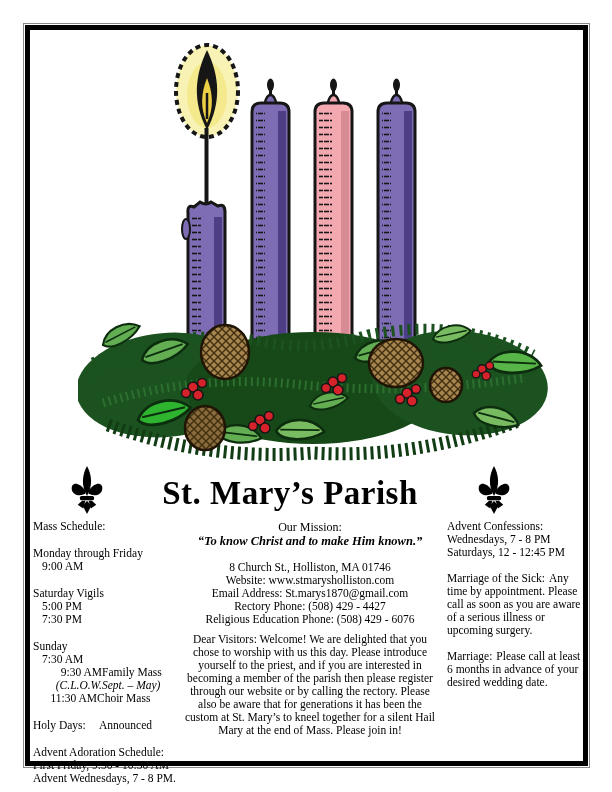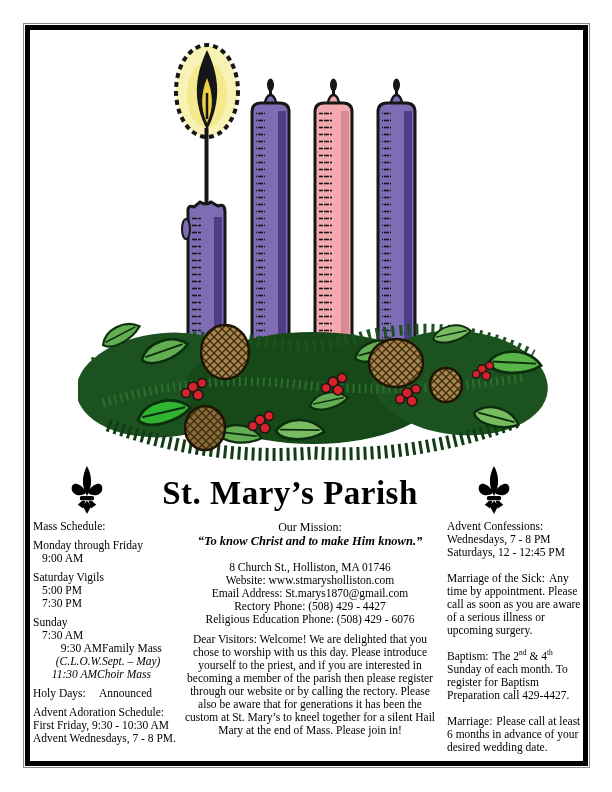--- a/index.html
+++ b/index.html
@@ -20,23 +20,23 @@
   .page-title {
     position:absolute; left:130px; top:475px; width:320px;
     text-align:center; font-size:33px; font-weight:bold; letter-spacing:0.5px;
     white-space:nowrap;
   }
   .col { position:absolute; top:520px; font-size:11.5px; line-height:13px; }
   .col-left   { left:33px;  width:154px; }
   .col-center { left:181px; width:258px; text-align:center; }
   .col-right  { left:447px; width:141px; }
   .h { font-weight:normal; white-space:nowrap; }
-  .gap { margin-top:6px; }
+  .gap { margin-top:14px; }
   .ind  { padding-left:9px; }
-  .ind2 { padding-left:4px;font-style:italic; }
+  .ind2 { padding-left:4px; }
   .cols .t  { display:inline-block; width:60px;text-align:right; }
   .cols .t2 { display:inline-block; width:66px; }
   .it { font-style:italic; }
   .mission-head  { font-weight:normal; font-size:12px; line-height:14px; }
   .mission-quote { font-weight:bold; font-style:italic; font-size:12.5px; line-height:14px; }
   .contact-block { margin-top:13px; }
   .visitors { margin-top:7px; }
   .rp { margin:0 0 13px 0; }
   .rp .h { display:inline; margin-right:4px; white-space:normal; }
   sup { font-size:65%; vertical-align:super; line-height:0; }
@@ -230,18 +230,15 @@
 <div class="col col-right">
   <p class="rp">
     <span class="h" style="display:block">Advent Confessions:</span>
     <span style="display:block">Wednesdays, 7 - 8 PM</span>
     <span style="display:block">Saturdays, 12 - 12:45 PM</span>
   </p>
   <p class="rp">
     <span class="h">Marriage of the Sick:</span><span>Any time by appointment.  Please call as soon as you are aware of a serious illness or upcoming surgery.</span>
   </p>
   <p class="rp">
-    <span class="h">Baptism:</span><span><span>The 2</span><sup>nd</sup><span> &amp; 4</span><sup>th</sup><span> Sunday of each month.  To register for Baptism Preparation call 429-4427.</span></span>
-  </p>
-  <p class="rp">
     <span class="h">Marriage:</span><span>Please call at least 6 months in advance of your desired wedding date.</span>
   </p>
 </div>
 
 </body></html>

